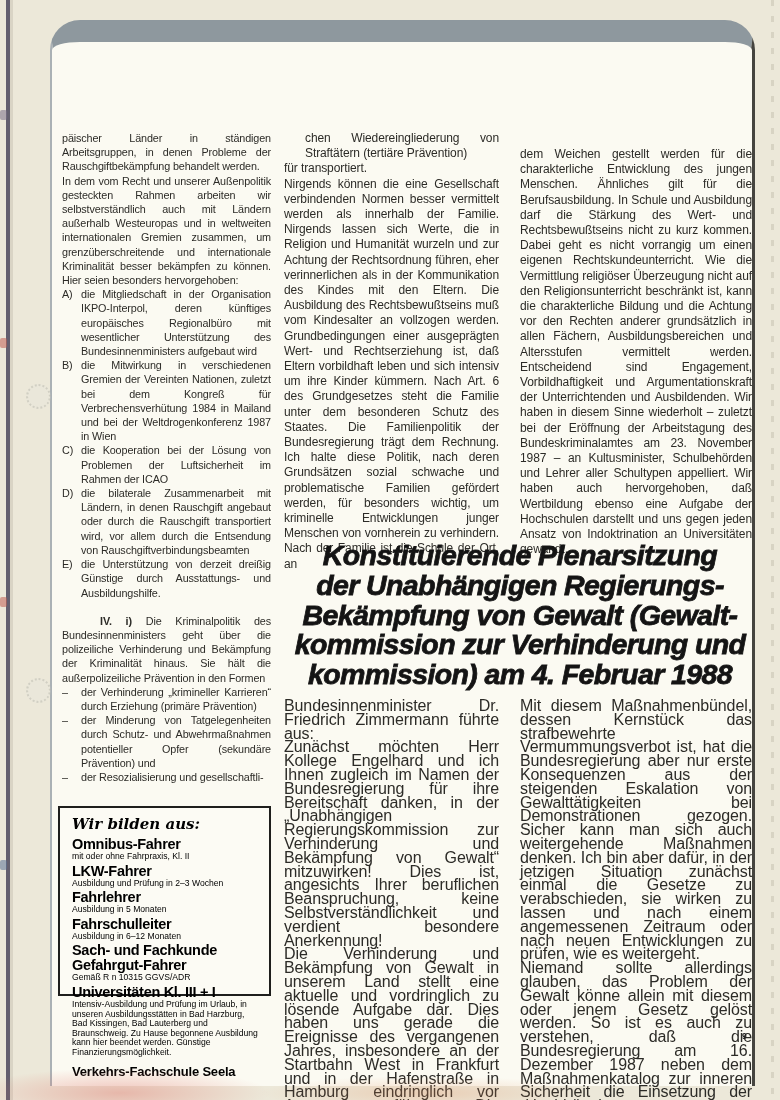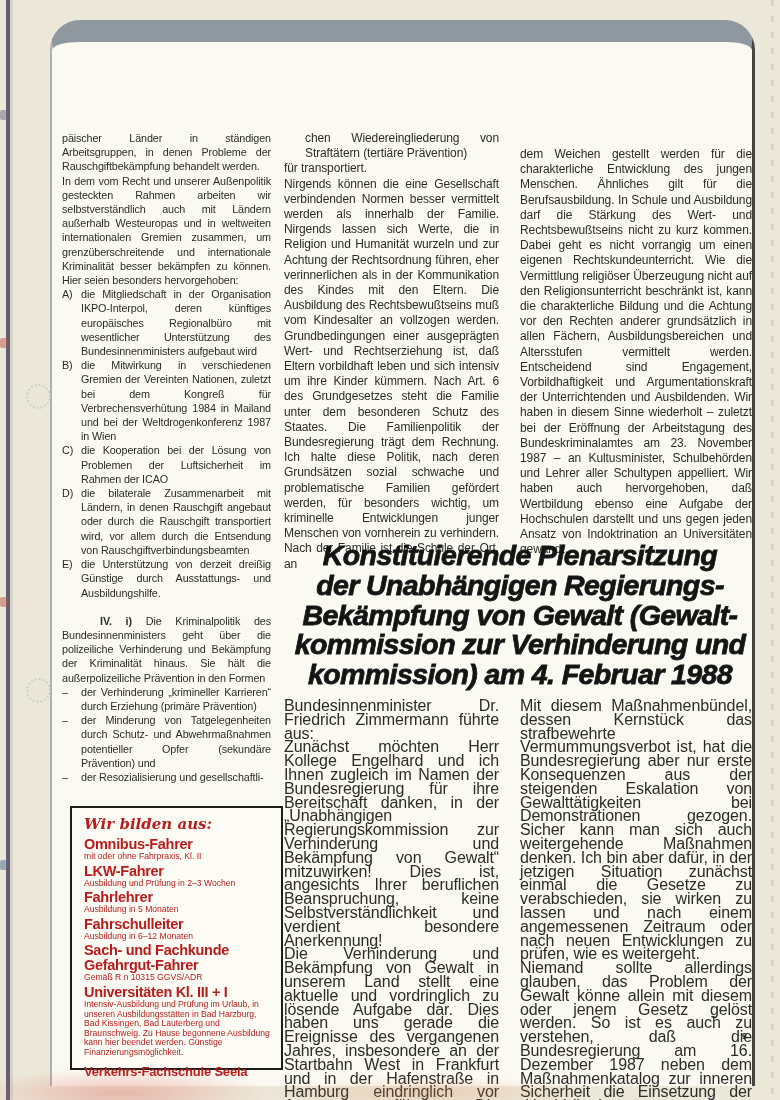--- a/index.html
+++ b/index.html
@@ -58,23 +58,23 @@
     position:absolute;left:283px;top:541px;width:474px;
     font-style:italic;font-weight:bold;
     font-size:28.5px;line-height:29.8px;letter-spacing:-.6px;
     color:#141414;-webkit-text-stroke:.8px #141414;
     white-space:nowrap;
     text-align:center;
   }
 
   
   #ad-box{
-    position:absolute;left:58px;top:806px;width:213px;height:264px;
+    position:absolute;left:58px;top:806px;width:213px;height:190px;
     border:2px solid #1e1e1c;background:#fcfbf4;box-sizing:border-box;
-    padding:7px 10px 0 12px;color:#b91c1c;margin-left:12px;
+    padding:7px 10px 0 12px;color:#000000;
   }
   .ad-header{font-family:"DejaVu Serif","Liberation Serif",serif;
     font-style:italic;font-weight:bold;font-size:15px;margin:0 0 4px 0;}
   .ad-title{font-weight:bold;font-size:14.5px;line-height:15px;letter-spacing:-.3px;margin:0;}
   .ad-sub{font-size:8.6px;line-height:9.6px;margin:0 0 2px 0;}
   .ad-school{font-weight:bold;font-size:13px;margin:6px 0 1px 0;letter-spacing:-.2px;}
 
   #page-number{position:absolute;left:742px;top:1031px;font-size:8.5px;font-weight:bold;color:#222;}
 </style>
 </head>

